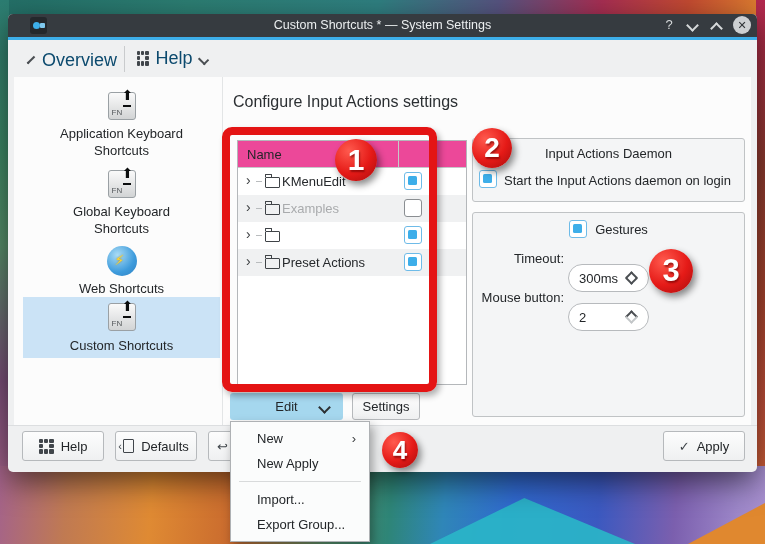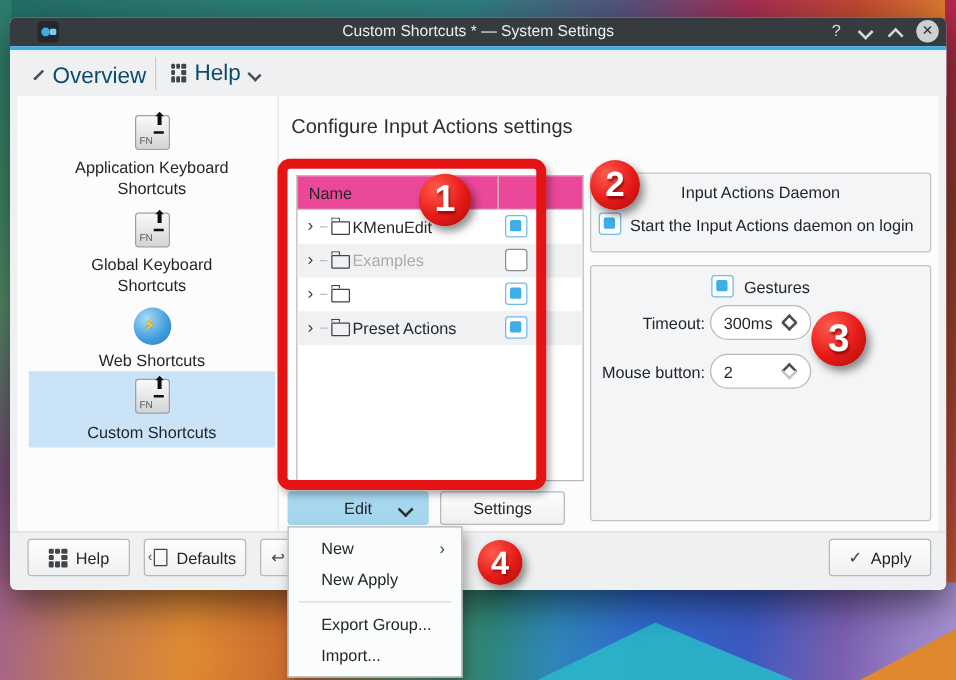--- a/index.html
+++ b/index.html
@@ -81,21 +81,21 @@
   .cb .inner{display:none;position:absolute;left:3px;top:3px;width:9px;height:9px;background:#3daee9;border-radius:1.5px;}
   .cb[data-checked="true"] .inner{display:block;}
   .trow .cb{position:absolute;left:166px;top:4px;}
 
   
   .btn{border:1px solid #b6b9bc;border-radius:3px;background:linear-gradient(180deg,#fdfdfd,#eff0f1);
     display:flex;align-items:center;justify-content:center;gap:7px;color:#232629;box-sizing:border-box;}
   .edit-btn{left:230px;top:393px;width:113px;height:27px;background:#a5d7ee;border:none;border-radius:3px;
     display:flex;align-items:center;justify-content:center;}
   .edit-btn .chev-down-s{position:absolute;right:14px;top:10px;border-color:#2c3033;}
-  .settings-btn{left:352px;top:393px;width:100px;height:27px;}
+  .settings-btn{left:352px;top:393px;width:68px;height:27px;}
   .footer-sep{left:8px;top:425px;width:749px;height:1px;background:#dcdee0;}
   .fbtn{top:431px;height:30px;}
   .icon-glyph{font-size:13px;color:#41464b;}
 
   
   .kdeicon{width:15px;height:15px;display:grid;grid-template-columns:repeat(3,1fr);grid-template-rows:repeat(3,1fr);gap:1px;}
   .kdeicon span{background:#41464b;border-radius:1px;}
   .kdeicon span.hole{background:transparent;}
 
   .defa-icon{width:9px;height:12px;border:1.5px solid #41464b;border-radius:1px;position:relative;}
@@ -103,21 +103,21 @@
 
   
   .group{background:#f4f5f6;border:1px solid #c0c3c5;border-radius:3px;box-sizing:border-box;}
   .g1{left:472px;top:138px;width:273px;height:64px;}
   .g2{left:472px;top:212px;width:273px;height:205px;}
   .gtitle{position:absolute;left:0;top:7px;width:100%;text-align:center;color:#232629;}
   .g1 .cb{position:absolute;left:6px;top:31px;}
   .g1 .glabel{position:absolute;left:31px;top:34px;}
   .ghead{position:absolute;left:0;top:7px;width:100%;display:flex;justify-content:center;align-items:center;gap:8px;}
   .frow-label{position:absolute;width:91px;text-align:right;color:#232629;}
-  .spin{position:absolute;left:95px;width:81px;height:28px;background:#fff;border:1px solid #b7babd;border-radius:14px;box-sizing:border-box;}
+  .spin{position:absolute;left:95px;width:81px;height:28px;background:#fff;border:1px solid #b7babd;border-radius:14px;box-sizing:border-box;margin-top:20px;}
   .spin .val{position:absolute;left:10px;top:6px;color:#232629;}
   .chev{width:7px;height:7px;border-left:2px solid #4a4e52;border-bottom:2px solid #4a4e52;}
   .spin .up{position:absolute;right:12px;top:8px;transform:rotate(135deg);}
   .spin .dn{position:absolute;right:12px;bottom:8px;transform:rotate(-45deg);}
   .chev.dim{border-color:#c3c6c8;}
 
   
   .menu{left:230px;top:421px;width:140px;background:#fbfcfc;border:1px solid #aeb1b4;
     box-shadow:3px 5px 10px rgba(0,0,0,.35);padding:4px 0;box-sizing:border-box;}
   .mitem{position:relative;height:25px;line-height:25px;padding-left:26px;color:#232629;}
@@ -337,24 +337,24 @@
 <div class="abs menu">
   <div class="mitem">
     <span>New</span>
     <span class="sub">›</span>
   </div>
   <div class="mitem">
     <span>New Apply</span>
   </div>
   <div class="msep"></div>
   <div class="mitem">
+    <span>Import...</span>
+  </div>
+  <div class="mitem">
     <span>Export Group...</span>
-  </div>
-  <div class="mitem">
-    <span>Import...</span>
   </div>
 </div>
 
 <div class="abs rect-annot"></div>
 <div class="abs circle-annot c1">1</div>
 <div class="abs circle-annot c2">2</div>
 <div class="abs circle-annot c3">3</div>
 <div class="abs circle-annot c4">4</div>
 
 </body></html>

